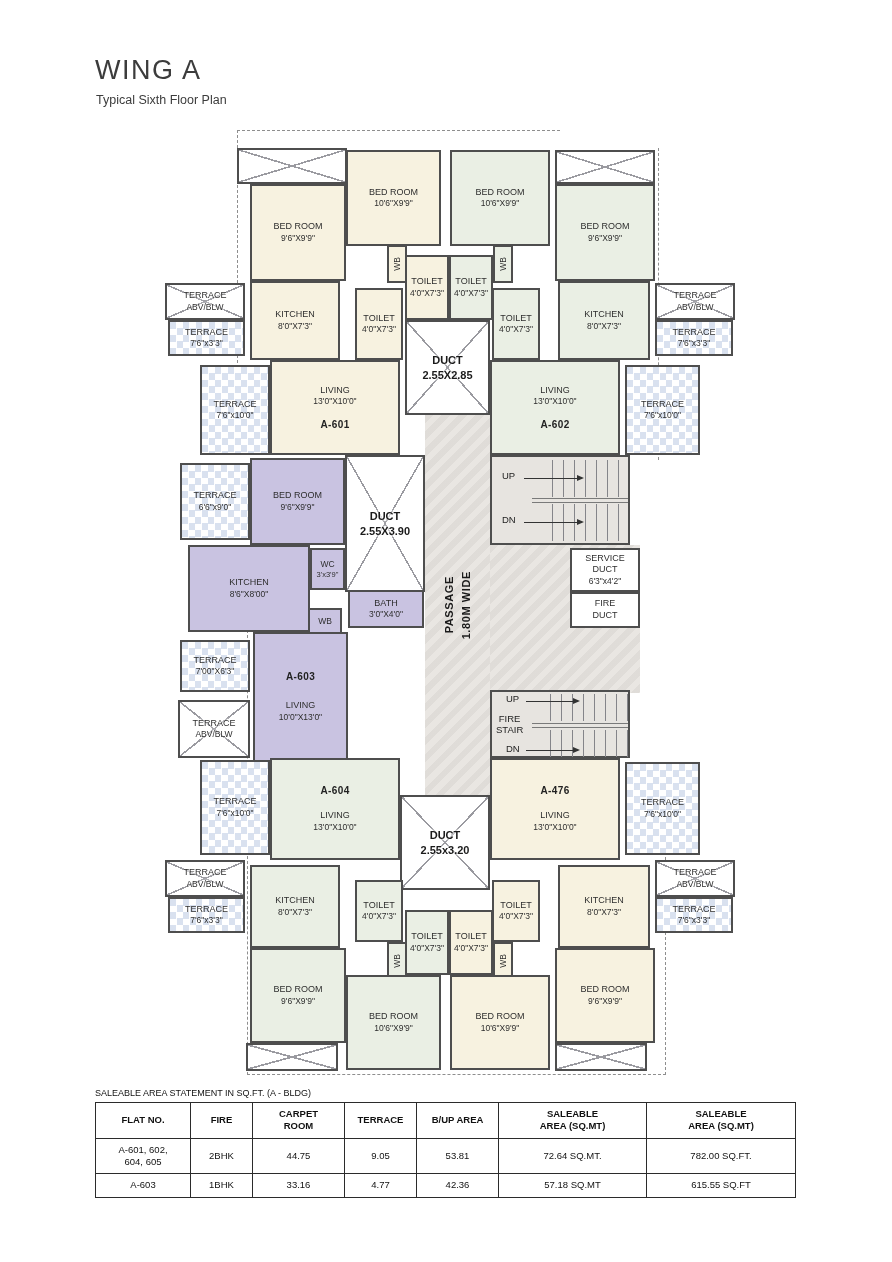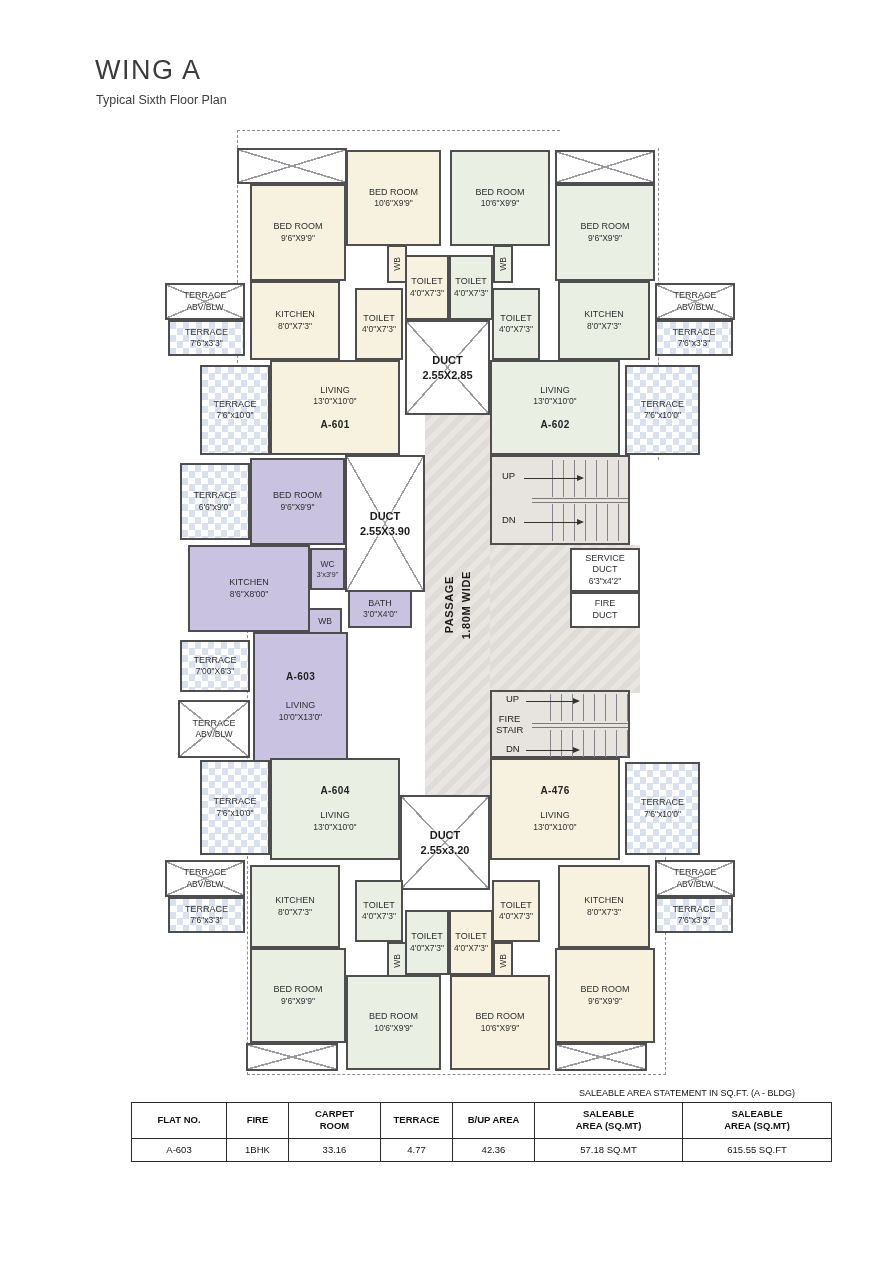--- a/index.html
+++ b/index.html
@@ -29,22 +29,22 @@
   .land{position:absolute;border-top:1.4px solid #7a7a7a;border-bottom:1.4px solid #7a7a7a;height:3px;}
   .sl{position:absolute;font-size:9.5px;color:#1d1d1d;white-space:pre-line;line-height:1.15;text-align:center;}
   .arrow{position:absolute;height:0;border-top:1.3px solid #333;}
   .arrow:after{content:"";position:absolute;right:-2px;top:-4.2px;width:0;height:0;border-left:7px solid #333;border-top:3.6px solid transparent;border-bottom:3.6px solid transparent;}
   .vt{writing-mode:vertical-rl;transform:rotate(180deg);white-space:pre-line;font-weight:700;font-size:11px;letter-spacing:.6px;color:#1a1a1a;line-height:1.5;}
   .wbv{writing-mode:vertical-rl;transform:rotate(180deg);font-size:8.5px;}
   .dash{position:absolute;}
   .dash.h{border-top:1.6px dashed #8e8e8e;height:0;}
   .dash.v{border-left:1.6px dashed #8e8e8e;width:0;}
   .liftbox{border:5px solid #474747;background:#fff;}
-  .note{position:absolute;left:95px;top:1088px;width:700px;text-align:right;font-size:9px;color:#111;}
-  table.area{position:absolute;left:95px;top:1102px;width:700px;border-collapse:collapse;table-layout:fixed;background:#fff;margin-left:36px;}
+  .note{position:absolute;left:95px;top:1088px;width:700px;font-size:9px;color:#111;}
+  table.area{position:absolute;left:95px;top:1102px;width:700px;border-collapse:collapse;table-layout:fixed;background:#fff;}
   table.area th,table.area td{border:1.7px solid #2b2b2b;font-size:9.5px;text-align:center;vertical-align:middle;padding:5px 3px;white-space:pre-line;color:#111;line-height:1.3;}
   table.area th{font-weight:700;}
 </style>
 </head>
 <body>
 
 <div id="canvas">
 
   <div class="title">WING A</div>
   <div class="subtitle">Typical Sixth Floor Plan</div>
@@ -177,21 +177,21 @@
       <span class="dl">2.55X3.90</span>
     </div>
     <div class="r purple" style="left:38px;top:415px;width:122px;height:87px">
       <span class="rn">KITCHEN</span>
       <span class="rd">8'6"X8'00"</span>
     </div>
     <div class="r purple" style="left:160px;top:418px;width:35px;height:42px">
       <span class="rn" style="font-size:8.5px">WC</span>
       <span class="rd" style="font-size:7.5px">3'x3'9"</span>
     </div>
-    <div class="r purple" style="left:198px;top:460px;width:64px;height:38px">
+    <div class="r purple" style="left:198px;top:460px;width:76px;height:38px">
       <span class="rn">BATH</span>
       <span class="rd">3'0"X4'0"</span>
     </div>
     <div class="r purple" style="left:158px;top:478px;width:34px;height:28px">
       <span class="rn" style="font-size:8.5px">WB</span>
     </div>
     <div class="r checker" style="left:30px;top:510px;width:70px;height:52px">
       <span class="rn">TERRACE</span>
       <span class="rd">7'00"X6'3"</span>
     </div>
@@ -336,20 +336,30 @@
       <th>CARPET
 ROOM</th>
       <th>TERRACE</th>
       <th>B/UP AREA</th>
       <th>SALEABLE
 AREA (SQ.MT)</th>
       <th>SALEABLE
 AREA (SQ.MT)</th>
     </tr>
     <tr>
+      <td>A-601, 602,
+604, 605</td>
+      <td>2BHK</td>
+      <td>44.75</td>
+      <td>9.05</td>
+      <td>53.81</td>
+      <td>72.64 SQ.MT.</td>
+      <td>782.00 SQ.FT.</td>
+    </tr>
+    <tr>
       <td>A-603</td>
       <td>1BHK</td>
       <td>33.16</td>
       <td>4.77</td>
       <td>42.36</td>
       <td>57.18 SQ.MT</td>
       <td>615.55 SQ.FT</td>
     </tr>
   </tbody>
     </table>

